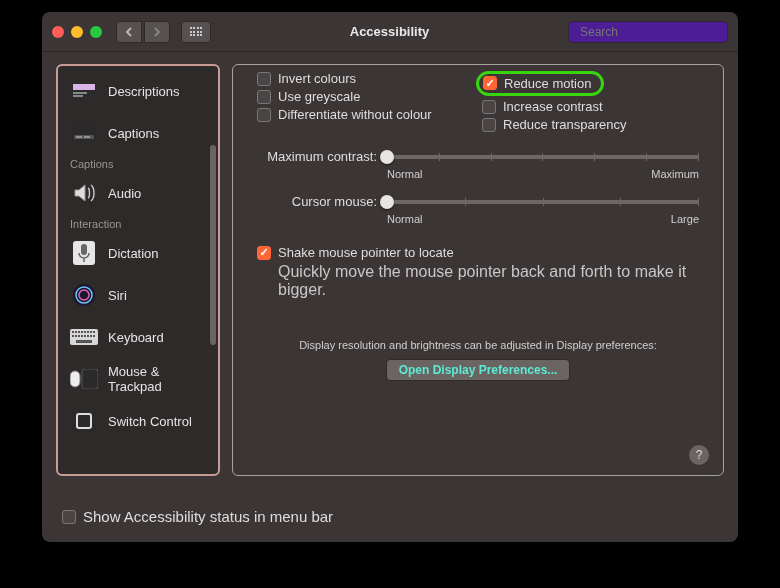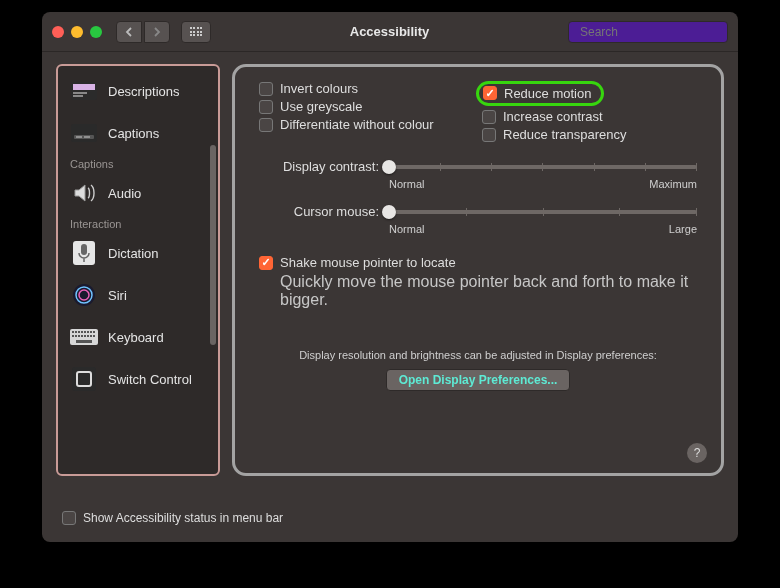--- a/index.html
+++ b/index.html
@@ -94,24 +94,24 @@
     display:flex;align-items:center;gap:10px;
     padding:6px 12px;height:42px;
     color:#e4e4e4;font-size:13px;
   }
   .srow .ico{
     width:28px;height:22px;display:flex;align-items:center;justify-content:center;
     flex-shrink:0;
   }
   .panel{
     flex:1; height:412px;
-    border:3px solid #a3a3a3;
-    border-radius:14px;
+    border:1px solid #a3a3a3;
+    border-radius:6px;
     background:#3b3635;
-    padding:14px 24px;
+    padding:6px 24px;
     position:relative;
     color:#dedede;
     font-size:13px;
   }
   .check-row{display:flex;align-items:center;gap:7px;margin-bottom:3px;}
   .checkbox{
     width:14px;height:14px;border:1px solid #777;border-radius:3px;
     background:#4a4544;flex-shrink:0;
     display:flex;align-items:center;justify-content:center;
   }
@@ -146,21 +146,21 @@
     color:#5eead4;font-size:12px;padding:3px 12px;font-weight:bold;
   }
   .help-btn{
     position:absolute;right:14px;bottom:10px;
     width:20px;height:20px;border-radius:50%;
     background:#6a6462;color:#ddd;border:none;
     display:flex;align-items:center;justify-content:center;font-size:12px;
   }
   .footer{
     padding:0 20px 14px;display:flex;align-items:center;gap:7px;
-    font-size:12px;color:#dedede;
+    font-size:15px;color:#dedede;
   }
 </style>
 </head>
 <body>
 
 <div class="window">
 
   <div class="titlebar">
     <div class="traffic">
       <div class="tl red"></div>
@@ -287,20 +287,29 @@
                 <rect x="20" y="6" width="2" height="2"></rect>
                 <rect x="23" y="6" width="2" height="2"></rect>
                 <rect x="6" y="11" width="16" height="3"></rect>
               </g>
             </svg>
         </span>
         <span>Keyboard</span>
       </div>
       <div class="srow">
         <span class="ico">
+          <svg width="28" height="20" viewBox="0 0 28 20">
+              <rect x="0" y="2" width="10" height="16" rx="5" fill="#eee" stroke="#777"></rect>
+              <rect x="12" y="0" width="16" height="20" rx="3" fill="#2a2a2a" stroke="#555"></rect>
+            </svg>
+        </span>
+        <span>Mouse &amp; Trackpad</span>
+      </div>
+      <div class="srow">
+        <span class="ico">
           <svg width="24" height="24" viewBox="0 0 24 24">
               <rect width="24" height="24" rx="3" fill="#2a2a2a"></rect>
               <rect x="5" y="5" width="14" height="14" rx="2" fill="none" stroke="#ddd" stroke-width="2"></rect>
             </svg>
         </span>
         <span>Switch Control</span>
       </div>
 
       <div class="sidebar-scroll">
           <div class="thumb"></div>
@@ -336,21 +345,21 @@
           </div>
           <div class="check-row">
             <span class="checkbox"></span>
             <span>Reduce transparency</span>
           </div>
         </div>
       </div>
 
       <div class="slider-block">
         <div class="slider-row">
-          <div class="slabel">Display contrast:</div>
+          <div class="slabel">Maximum contrast:</div>
           <div class="slider">
             <div class="ticks">
                 <span></span>
                 <span></span>
                 <span></span>
                 <span></span>
                 <span></span>
                 <span></span>
                 <span></span>
               </div>

